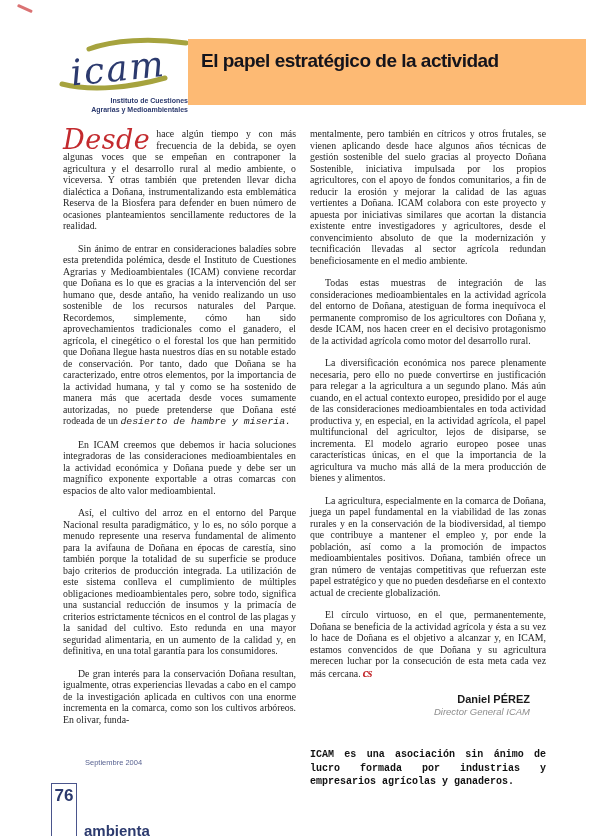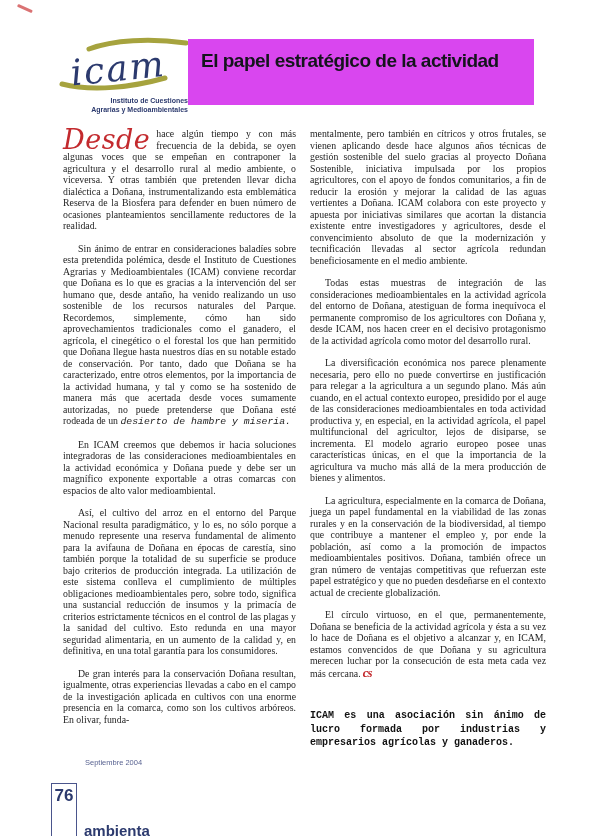--- a/index.html
+++ b/index.html
@@ -6,22 +6,22 @@
   .page{position:relative;width:608px;height:836px;background:#fff;overflow:hidden;
         font-family:"Liberation Serif",serif;border-right:1px solid #f0f0f0;}
   .corner-tick{position:absolute;left:17px;top:7px;width:16px;height:2.5px;
         background:#d4595a;transform:rotate(24deg);border-radius:1px;opacity:.85;}
   
   .logo{position:absolute;left:55px;top:34px;width:140px;height:64px;}
   .logo-sub{position:absolute;left:56px;top:96px;width:132px;text-align:right;
         font-family:"Liberation Sans",sans-serif;font-size:7px;line-height:9px;
         font-weight:bold;color:#2c3a6e;}
   
-  .title-box{position:absolute;left:188px;top:39px;width:346px;height:66px;
-        background:#d946ef;box-sizing:border-box;padding:11px 6px 0 13px;}
+  .title-box{position:absolute;left:188px;top:39px;width:398px;height:66px;
+        background:#fdba74;box-sizing:border-box;padding:11px 6px 0 13px;}
   .title-line{font-family:"Liberation Sans",sans-serif;font-weight:bold;
         font-size:19px;line-height:21.5px;color:#14141c;letter-spacing:-0.5px;
         white-space:nowrap;}
   
   .col{position:absolute;top:128px;font-size:9.8px;line-height:11.5px;
         text-align:justify;color:#1d1d1d;}
   .col-left{left:63px;width:233px;}
   .col-right{left:310px;width:236px;}
   .para{margin:0 0 11px 0;text-indent:15px;}
   .para.noindent{text-indent:0;}
@@ -71,31 +71,35 @@
 
   <div class="title-box">
     <div class="title-line">El papel estratégico de la actividad</div>
   </div>
 
   <div class="col col-left">
       <p class="para noindent"><span class="dropcap">Desde</span><span>hace algún tiempo y con más frecuencia de la debida, se oyen algunas voces que se empeñan en contraponer la agricultura y el desarrollo rural al medio ambiente, o viceversa. Y otras también que pretenden llevar dicha dialéctica a Doñana, instrumentalizando esta emblemática Reserva de la Biosfera para defender en buen número de ocasiones planteamientos sencillamente reductores de la realidad.</span></p>
       <p class="para"><span>Sin ánimo de entrar en consideraciones baladíes sobre esta pretendida polémica, desde el Instituto de Cuestiones Agrarias y Medioambientales (ICAM) conviene recordar que Doñana es lo que es gracias a la intervención del ser humano que, desde antaño, ha venido realizando un uso sostenible de los recursos naturales del Parque. Recordemos, simplemente, cómo han sido aprovechamientos tradicionales como el ganadero, el agrícola, el cinegético o el forestal los que han permitido que Doñana llegue hasta nuestros días en su notable estado de conservación. Por tanto, dado que Doñana se ha caracterizado, entre otros elementos, por la importancia de la actividad humana, y tal y como se ha sostenido de manera más que acertada desde voces sumamente autorizadas, no puede pretenderse que Doñana esté rodeada de un </span><span class="it">desierto de hambre y miseria.</span></p>
       <p class="para"><span>En ICAM creemos que debemos ir hacia soluciones integradoras de las consideraciones medioambientales en la actividad económica y Doñana puede y debe ser un magnífico exponente exportable a otras comarcas con espacios de alto valor medioambiental.</span></p>
       <p class="para"><span>Así, el cultivo del arroz en el entorno del Parque Nacional resulta paradigmático, y lo es, no sólo porque a menudo represente una reserva fundamental de alimento para la avifauna de Doñana en épocas de carestía, sino también porque la totalidad de su superficie se produce bajo criterios de producción integrada. La utilización de este sistema conlleva el cumplimiento de múltiples obligaciones medioambientales pero, sobre todo, significa una sustancial reducción de insumos y la primacía de criterios estrictamente técnicos en el control de las plagas y la sanidad del cultivo. Esto redunda en una mayor seguridad alimentaria, en un aumento de la calidad y, en definitiva, en una total garantía para los consumidores.</span></p>
-      <p class="para"><span>De gran interés para la conservación Doñana resultan, igualmente, otras experiencias llevadas a cabo en el campo de la investigación aplicada en cultivos con una enorme presencia en la comarca, como son los cultivos arbóreos. En olivar, funda-</span></p>
+      <p class="para"><span>De gran interés para la conservación Doñana resultan, igualmente, otras experiencias llevadas a cabo en el campo de la investigación aplicada en cultivos con una enorme incrementa en la comarca, como son los cultivos arbóreos. En olivar, funda-</span></p>
     </div>
 
   <div class="col col-right">
     <div>
         <p class="para noindent"><span>mentalmente, pero también en cítricos y otros frutales, se vienen aplicando desde hace algunos años técnicas de gestión sostenible del suelo gracias al proyecto Doñana Sostenible, iniciativa impulsada por los propios agricultores, con el apoyo de fondos comunitarios, a fin de reducir la erosión y mejorar la calidad de las aguas vertientes a Doñana. ICAM colabora con este proyecto y apuesta por iniciativas similares que acortan la distancia existente entre investigadores y agricultores, desde el convencimiento absoluto de que la modernización y tecnificación llevadas al sector agrícola redundan beneficiosamente en el medio ambiente.</span></p>
         <p class="para"><span>Todas estas muestras de integración de las consideraciones medioambientales en la actividad agrícola del entorno de Doñana, atestiguan de forma inequívoca el permanente compromiso de los agricultores con Doñana y, desde ICAM, nos hacen creer en el decisivo protagonismo de la actividad agrícola como motor del desarrollo rural.</span></p>
         <p class="para"><span>La diversificación económica nos parece plenamente necesaria, pero ello no puede convertirse en justificación para relegar a la agricultura a un segundo plano. Más aún cuando, en el actual contexto europeo, presidido por el auge de las consideraciones medioambientales en toda actividad productiva y, en especial, en la actividad agrícola, el papel multifuncional del agricultor, lejos de disiparse, se incrementa. El modelo agrario europeo posee unas características únicas, en el que la importancia de la agricultura va mucho más allá de la mera producción de bienes y alimentos.</span></p>
         <p class="para"><span>La agricultura, especialmente en la comarca de Doñana, juega un papel fundamental en la viabilidad de las zonas rurales y en la conservación de la biodiversidad, al tiempo que contribuye a mantener el empleo y, por ende la población, así como a la promoción de impactos medioambientales positivos. Doñana, también ofrece un gran número de ventajas competitivas que refuerzan este papel estratégico y que no pueden desdeñarse en el contexto actual de creciente globalización.</span></p>
         <p class="para"><span>El círculo virtuoso, en el que, permanentemente, Doñana se beneficia de la actividad agrícola y ésta a su vez lo hace de Doñana es el objetivo a alcanzar y, en ICAM, estamos convencidos de que Doñana y su agricultura merecen luchar por la consecución de esta meta cada vez más cercana.</span><span class="endmark"> cs</span></p>
       </div>
+    <div class="byline">
+      <div class="byline-author">Daniel PÉREZ</div>
+      <div class="byline-role">Director General ICAM</div>
+    </div>
     <div class="footnote">ICAM es una asociación sin ánimo de lucro formada por industrias y empresarios agrícolas y ganaderos.</div>
   </div>
 
   <div class="footer-box">
     <span>76</span>
   </div>
   <div class="footer-mag">ambienta</div>
   <div class="footer-date">Septiembre 2004</div>
 
 </div>

